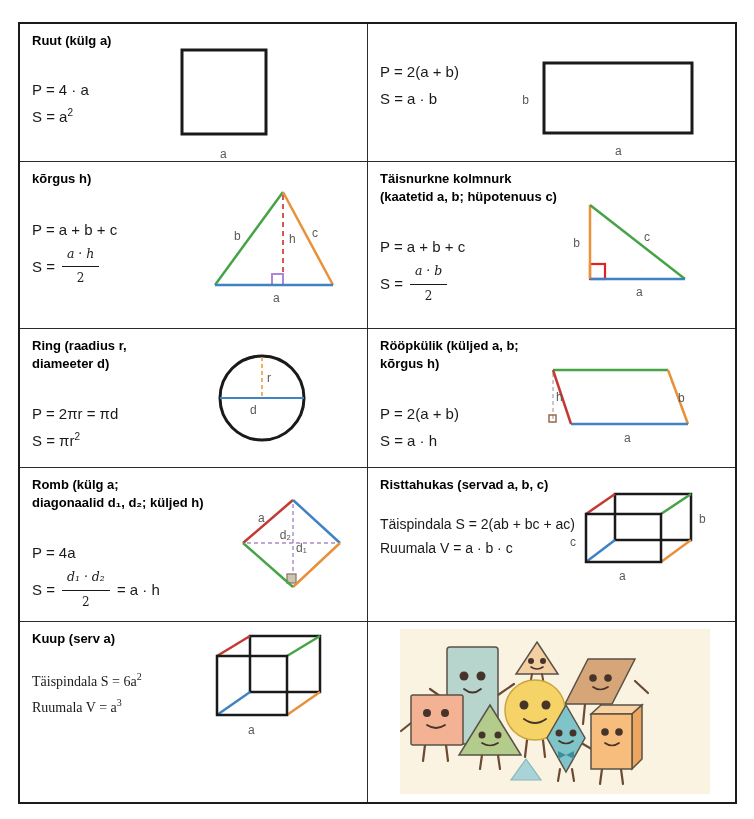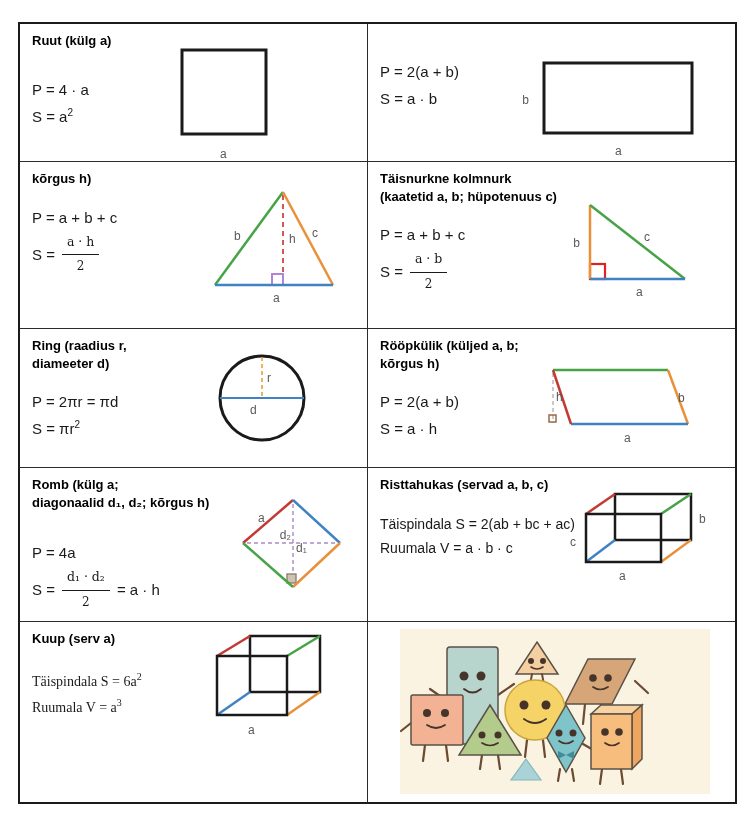--- a/index.html
+++ b/index.html
@@ -14,27 +14,27 @@
     grid-template-columns:348px 367px;
     grid-template-rows:138px 167px 139px 154px 180px;
   }
   .cell { position:relative; box-sizing:border-box; padding:8px 12px; overflow:hidden; background:#fff; }
   .cell.col1 { border-right:1px solid #2b2b2b; }
   .cell.rowline { border-bottom:1px solid #2b2b2b; }
   .cell-title { font-weight:bold; font-size:13px; line-height:1.35; color:#000; }
   .formulas { position:relative; z-index:2; }
   .formula { font-size:15px; line-height:1.8; white-space:nowrap; }
   .formula sup { font-size:10px; }
-  .mt26 { margin-top:26px; } .mt16 { margin-top:16px; } .mt12 { margin-top:28px; }
+  .mt26 { margin-top:26px; } .mt16 { margin-top:28px; } .mt12 { margin-top:28px; }
   .mt18 { margin-top:18px; } .mt20 { margin-top:20px;font-family:Liberation Serif, serif; }
   .small-formula .formula { font-size:14px; line-height:1.75; }
   .frac-line { display:flex; align-items:center; gap:7px; }
   .frac { display:inline-flex; flex-direction:column; align-items:center;
           font-family:"DejaVu Serif", serif; }
-  .frac .num { font-size:12.5px; padding:0 5px 1px; border-bottom:1.4px solid #1a1a1a; }
+  .frac .num { font-style:italic; font-size:12.5px; padding:0 5px 1px; border-bottom:1.4px solid #1a1a1a; }
   .frac .den { font-size:12px; padding-top:1px; }
   svg.diagram { position:absolute; left:0; top:0; z-index:1; }
   svg.diagram text { font-family:"Liberation Sans", sans-serif; font-size:12px; fill:#595959; }
 </style>
 </head>
 <body>
 
 <div class="page">
   <div class="formula-table">
 
@@ -151,21 +151,21 @@
         <line x1="203" y1="95" x2="185" y2="41" stroke-width="2.5" stroke="#c33a34"></line>
         <text x="188" y="72">h</text>
         <text x="310" y="73">b</text>
         <text x="256" y="113">a</text>
       </svg>
     </div>
 
     <div class="cell col1 rowline">
       <div class="cell-title">
         <div>Romb (külg a;</div>
-        <div>diagonaalid d₁, d₂; kõrgus h)</div>
+        <div>diagonaalid d₁, d₂; küljed h)</div>
       </div>
       <div class="formulas mt12">
         <div class="formula">P = 4a</div>
         <div class="formula frac-line">
           <span>S =</span>
           <span class="frac">
               <span class="num">d₁ · d₂</span>
               <span class="den">2</span>
             </span>
           <span>= a · h</span>

